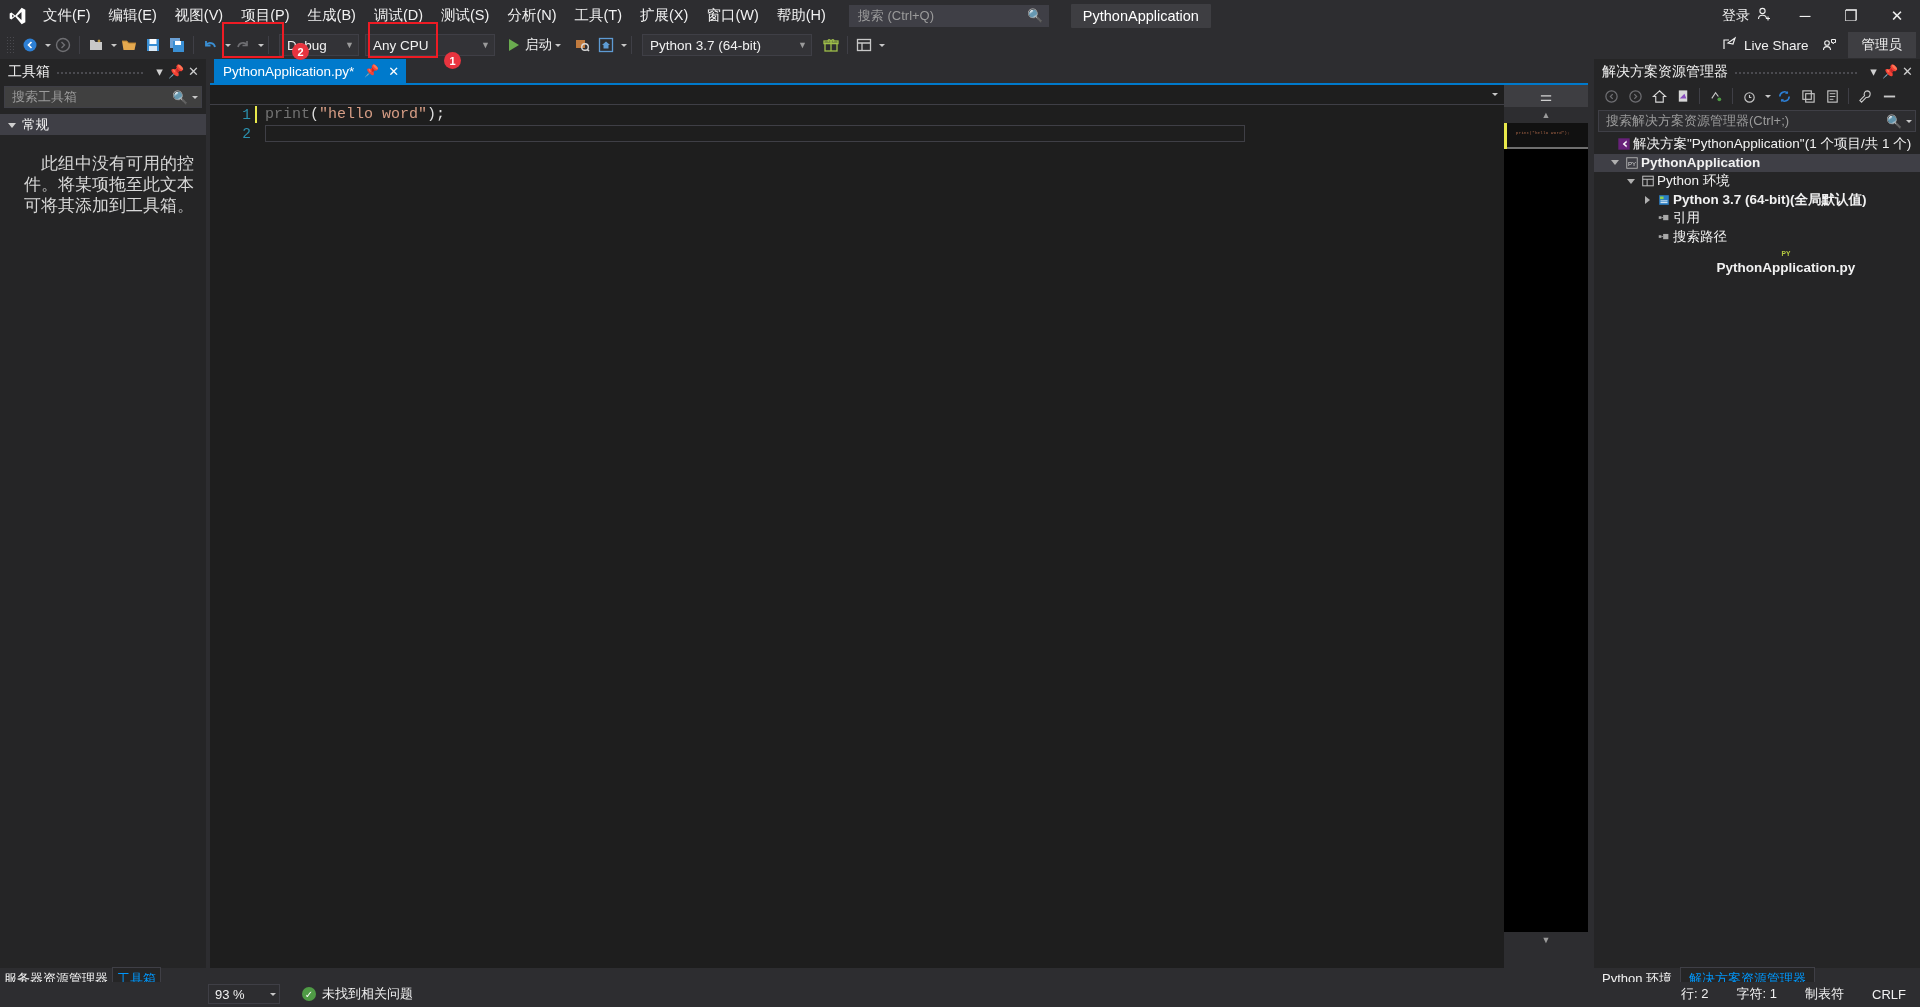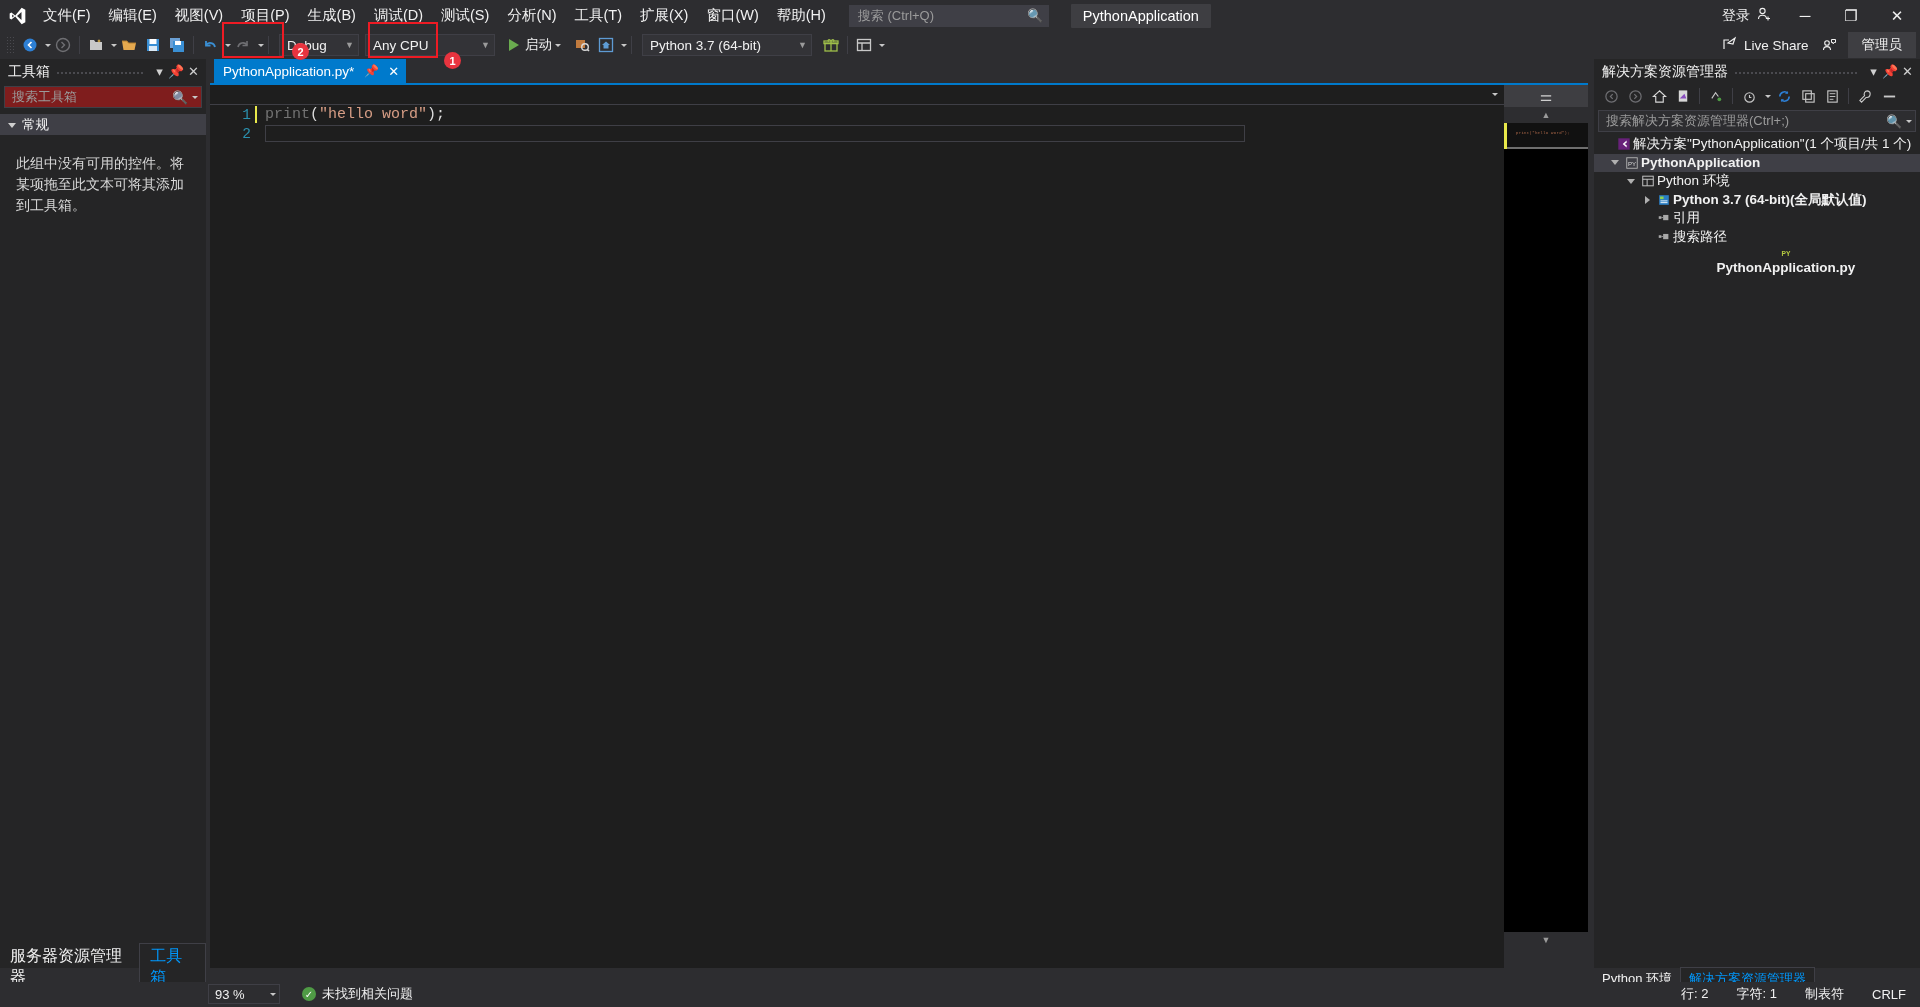--- a/index.html
+++ b/index.html
@@ -76,31 +76,31 @@
   
   .toolbox { position:absolute; left:0; top:59px; width:206px; height:909px; background:#252526; }
   .panel-hdr { height:25px; display:flex; align-items:center; padding:0 4px 0 8px; }
   .panel-hdr .ttl { font-size:14px; color:#f1f1f1; white-space:nowrap; }
   .panel-hdr .dots { flex:1; height:25px; margin:0 6px;
     background-image:radial-gradient(#4a4a4f 1px, transparent 1px);
     background-size:4px 4px; background-position:0 12px; background-repeat:repeat-x; }
   .hicon { width:17px; height:19px; display:flex; align-items:center; justify-content:center;
            color:#d0d0d0; font-size:13px; }
   .tb-search {
-    margin:2px 4px 0 4px; height:22px; background:#7f1d1d; border:1px solid #3f3f46;
+    margin:2px 4px 0 4px; height:22px; background:#404040; border:1px solid #3f3f46;
     display:flex; align-items:center; padding:0 3px 0 7px; font-size:13px; color:#9b9b9b;
   }
   .tb-search .txt { flex:1; }
   .grp-hdr { margin-top:6px; height:21px; background:#3f3f46; display:flex; align-items:center;
              padding-left:8px; font-size:13.5px; color:#f1f1f1; }
   .tri { width:0;height:0;border-top:4px solid transparent;border-bottom:4px solid transparent;
          border-left:5px solid #cfcfcf; margin-right:6px; }
   .tri.open { border-left:4px solid transparent;border-right:4px solid transparent;
               border-top:5px solid #cfcfcf; border-bottom:0; margin-right:6px; margin-top:2px;}
-  .grp-body { padding:18px 12px 0 16px; font-size:14px; color:#d8d8d8; line-height:21px; }
+  .grp-body { padding:18px 12px 0 16px; font-size:17px; color:#d8d8d8; line-height:21px;text-align:right; }
 
   
   .editor-wrap { position:absolute; left:210px; top:59px; width:1378px; height:909px; background:#1e1e1e; }
   .tabstrip { position:absolute; left:0; top:0; width:1378px; height:24px; background:#2d2d30; }
   .tab {
     position:absolute; left:4px; top:0; height:24px; background:#007acc; color:#fff;
     display:flex; align-items:center; padding:0 7px 0 9px; font-size:13.5px;
   }
   .tab .pin { margin-left:10px; font-size:12px; }
   .tab .x { margin-left:9px; font-size:13px; }
@@ -144,21 +144,21 @@
   .trow { height:18.5px; display:flex; align-items:center; white-space:nowrap; }
   .trow.sel { background:#3f3f46; }
   .exp { width:14px; display:flex; align-items:center; justify-content:center; }
   .exp .ar-c { width:0;height:0;border-top:4px solid transparent;border-bottom:4px solid transparent;border-left:5px solid #b0b0b0; }
   .exp .ar-o { width:0;height:0;border-left:4px solid transparent;border-right:4px solid transparent;border-top:5px solid #b0b0b0; }
   .tico { width:19px; display:flex; align-items:center; justify-content:center; }
   .bold { font-weight:bold; }
 
   
   .left-tabs { position:absolute; left:0; top:968px; width:206px; height:22px; background:#2d2d30; display:flex; align-items:flex-end; }
-  .ltab { font-size:16px; padding:2px 10px; color:#f1f1f1; }
+  .ltab { font-size:13px; padding:2px 4px; color:#f1f1f1; }
   .ltab.active { color:#0097fb; border-top:1px solid #3f3f46; border-left:1px solid #3f3f46; border-right:1px solid #3f3f46; background:#252526;}
   .right-tabs { position:absolute; left:1594px; top:968px; width:326px; height:22px; background:#2d2d30; display:flex; align-items:flex-end; }
   .rtab { font-size:13px; padding:2px 8px; color:#f1f1f1; }
   .rtab.active { color:#0097fb; border:1px solid #3f3f46; border-bottom:none; background:#252526; }
 
   .statusbar { position:absolute; left:0; top:982px; width:1920px; height:24px; background:#2d2d30;
                display:flex; align-items:center; font-size:13px; color:#f1f1f1; }
   .zoom-combo { margin-left:208px; width:72px; height:20px; background:#2d2d30; border:1px solid #3f3f46;
                 display:flex; align-items:center; padding:0 3px 0 6px; font-size:13px; }
   .zoom-combo .zv { flex:1; }

